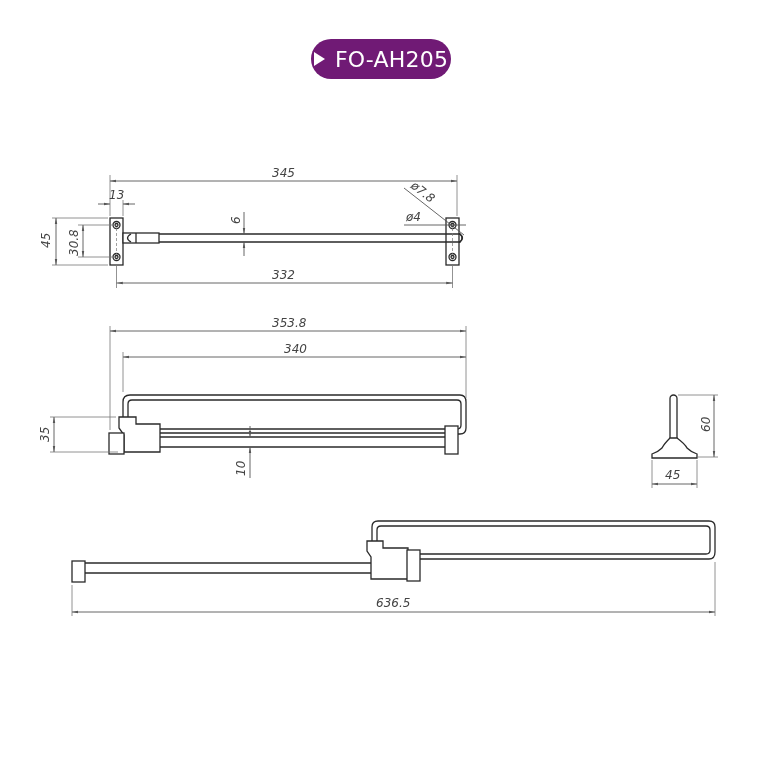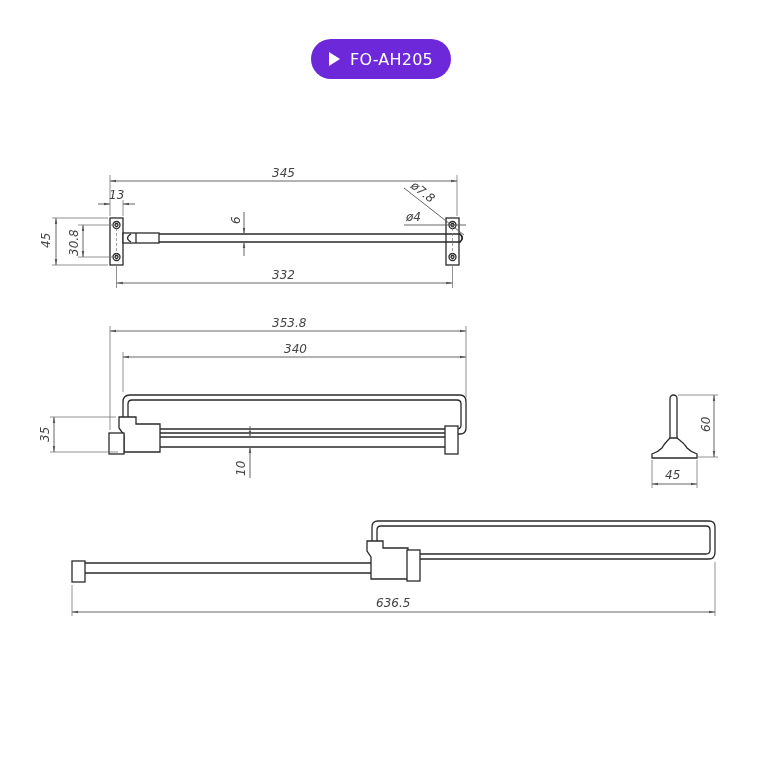--- a/index.html
+++ b/index.html
@@ -1,21 +1,21 @@
 <!DOCTYPE html>
 <html><head>
 <meta charset="utf-8">
 <style>
   html, body { margin: 0; padding: 0; background: #ffffff; }
   body { width: 760px; height: 760px; position: relative; overflow: hidden; font-family: "DejaVu Sans", sans-serif; }
   .badge {
     position: absolute; left: 311px; top: 39px; width: 140px; height: 40px;
-    background: #6d28d9; border-radius: 20px; color: #ffffff;
+    background: #701a75; border-radius: 20px; color: #ffffff;
     display: flex; align-items: center; justify-content: center; gap: 8px;
-    font-family: "DejaVu Sans", sans-serif; font-size: 16px; letter-spacing: 0.2px;
+    font-family: "DejaVu Sans", sans-serif; font-size: 22px; letter-spacing: 0.2px;
   }
   .badge .tri {
     width: 0; height: 0; border-top: 7px solid transparent; border-bottom: 7px solid transparent;
     border-left: 11px solid #ffffff; margin-right: 2px;
   }
   svg.drawing { position: absolute; left: 0; top: 0; }
   .part { fill: #ffffff; stroke: #2a2a2a; stroke-width: 1.3; }
   .line { fill: none; stroke: #2a2a2a; stroke-width: 1.3; }
   .dim { fill: none; stroke: #555555; stroke-width: 0.9; }
   .ext { fill: none; stroke: #777777; stroke-width: 0.8; }

